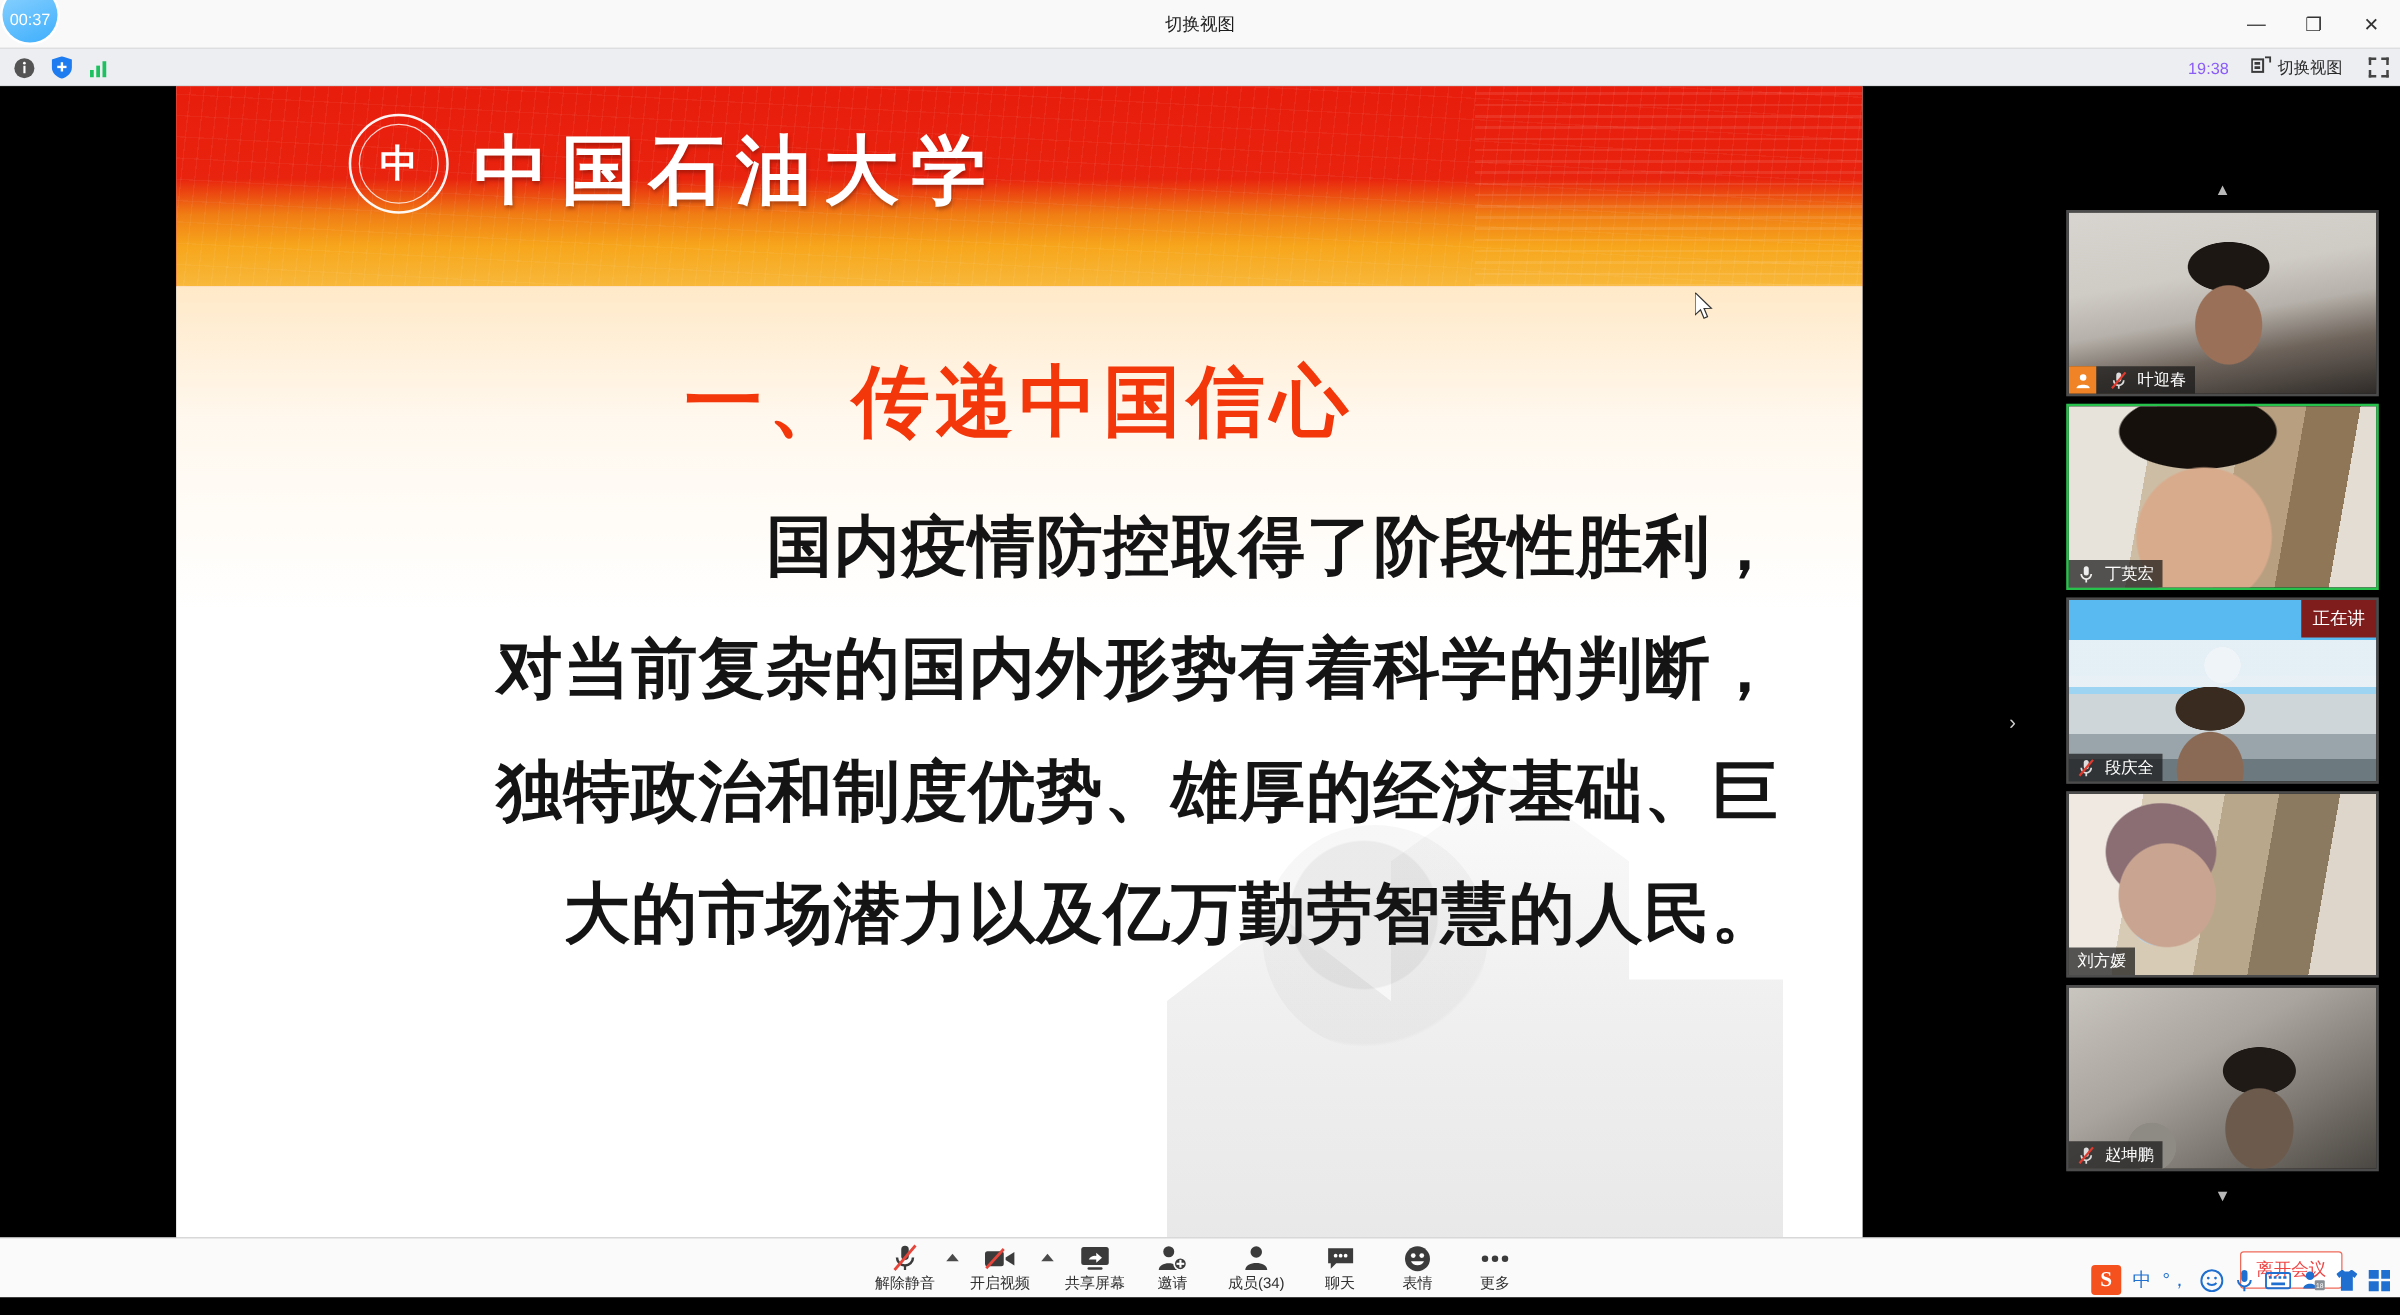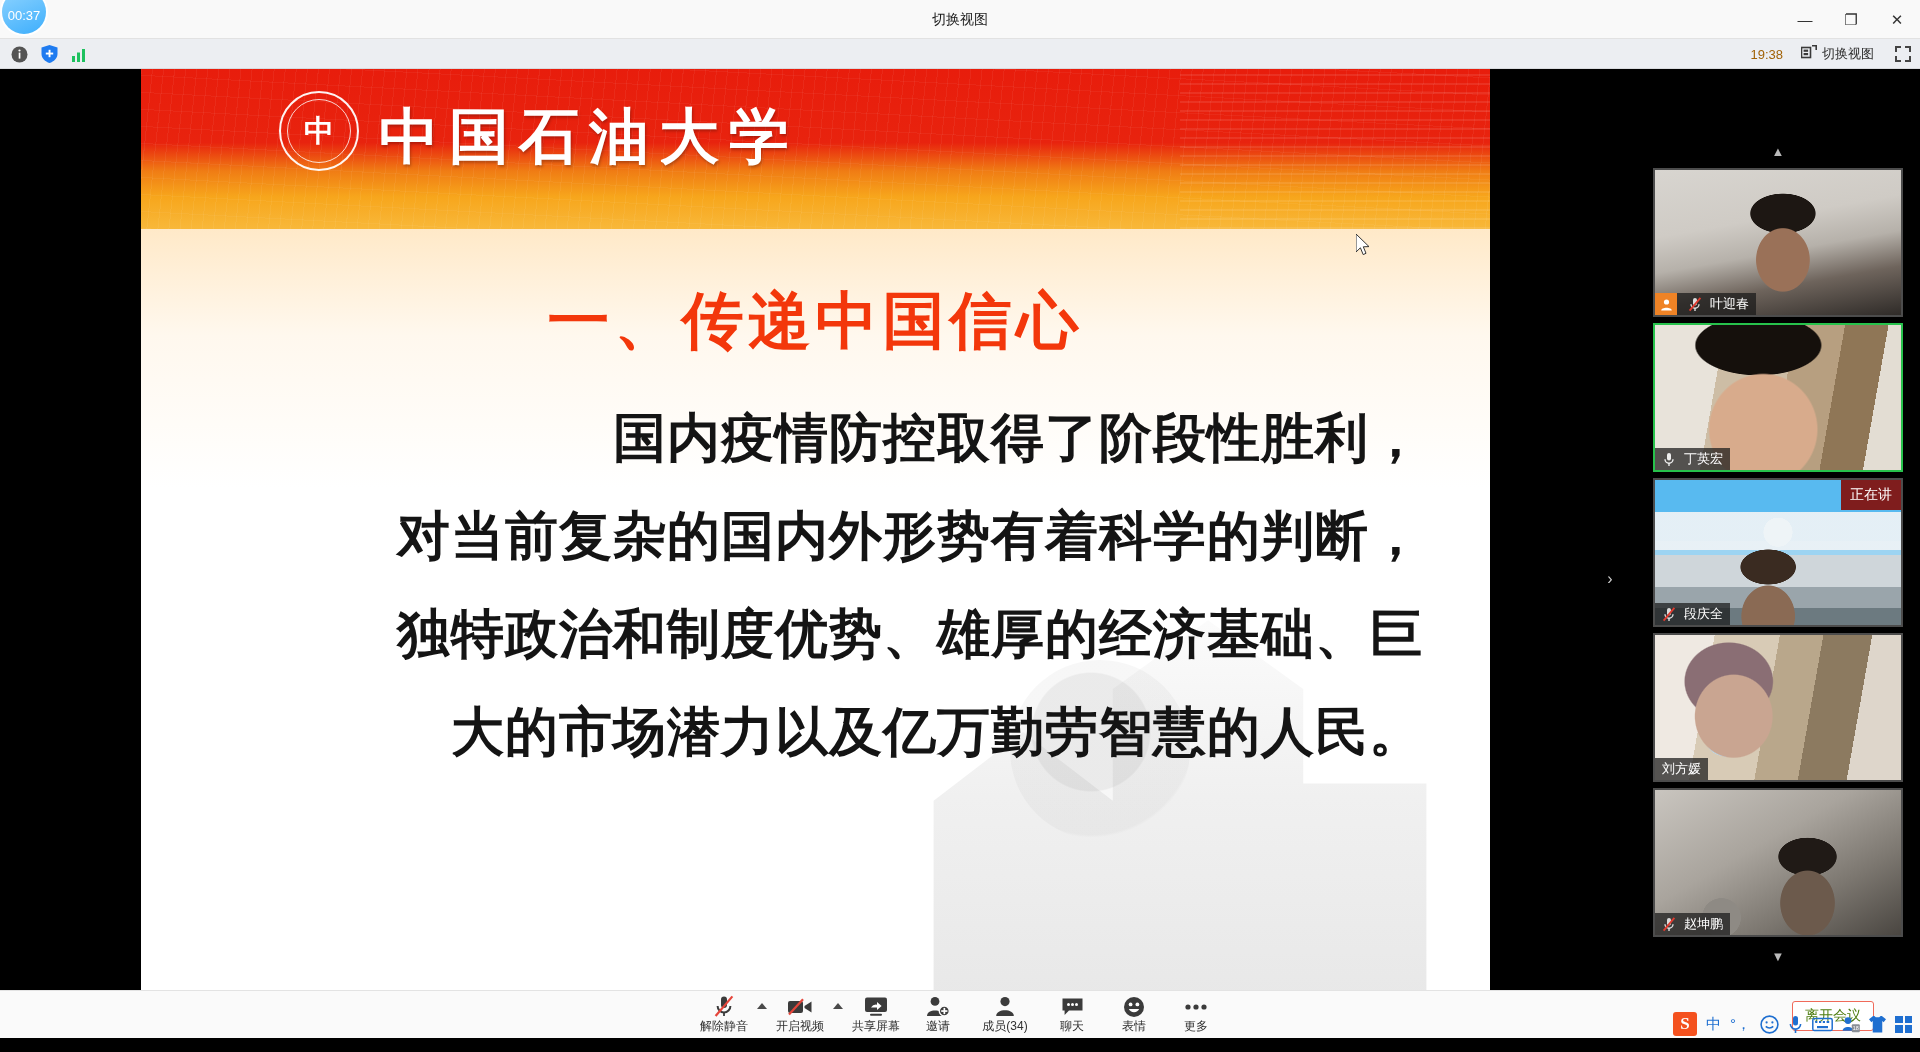--- a/index.html
+++ b/index.html
@@ -24,21 +24,21 @@
 
   
   .metabar{ position:absolute; left:0; top:39px; width:1920px; height:30px;
             background:#eceef2; border-bottom:1px solid #d8dade; }
   .metabar .left{ position:absolute; left:8px; top:0; height:30px;
                   display:flex; align-items:center; gap:8px; }
   .mb-ic{ width:22px; height:22px; display:flex; align-items:center;
           justify-content:center; border-radius:3px; }
   .metabar .right{ position:absolute; right:6px; top:0; height:30px;
                    display:flex; align-items:center; gap:14px; }
-  .clock{ font-size:13px; color:#a16207; }
+  .clock{ font-size:13px; color:#8b5cf6; }
   .switchview{ display:flex; align-items:center; gap:5px; font-size:13px;
                color:#2b2b2b; padding:2px 4px; border-radius:3px; }
   .fsbtn{ width:22px; height:22px; position:relative; }
   .fsbtn i{ position:absolute; width:6px; height:6px; border:2px solid #444; }
   .fsbtn i:nth-child(1){ left:3px;  top:3px;  border-right:0; border-bottom:0; }
   .fsbtn i:nth-child(2){ right:3px; top:3px;  border-left:0;  border-bottom:0; }
   .fsbtn i:nth-child(3){ left:3px;  bottom:3px;border-right:0; border-top:0; }
   .fsbtn i:nth-child(4){ right:3px; bottom:3px;border-left:0;  border-top:0; }
 
   
@@ -127,21 +127,21 @@
           height:48px; display:flex; align-items:center; gap:0px; }
   .ctl{ width:62px; height:48px; display:flex; flex-direction:column;
           align-items:center; justify-content:center; gap:0; cursor:default; }
   .ctl .lbl{ font-size:12px; color:#303030; white-space:nowrap; }
   .ctl .gl{ height:23px; display:flex; align-items:center; justify-content:center; }
   .caret{ width:14px; height:48px; display:flex; align-items:flex-start;
           justify-content:center; padding-top:12px; }
   .caret span{ width:0;height:0;border-left:5px solid transparent;
           border-right:5px solid transparent;border-bottom:6px solid #4a4a4a; }
   .leave{ position:absolute; right:46px; top:10px; padding:5px 12px;
-          border:1px solid #f06a5a; color:#4d7c0f; font-size:14px;
+          border:1px solid #f06a5a; color:#ef4444; font-size:14px;
           background:#fff; border-radius:3px; }
 
   
   .taskbar{ position:absolute; left:0; top:1038px; width:1920px; height:14px;
           background:#000; }
   .tray{ position:absolute; right:8px; top:1010px; height:28px;
           display:flex; align-items:center; gap:9px; z-index:7; }
   .tray .ti{ font-size:15px; color:#1f6fd0; display:flex; align-items:center; }
   .sogou{ width:24px; height:24px; background:#f4511e; color:#fff; font-weight:bold;
           font-size:17px; display:flex; align-items:center; justify-content:center;

